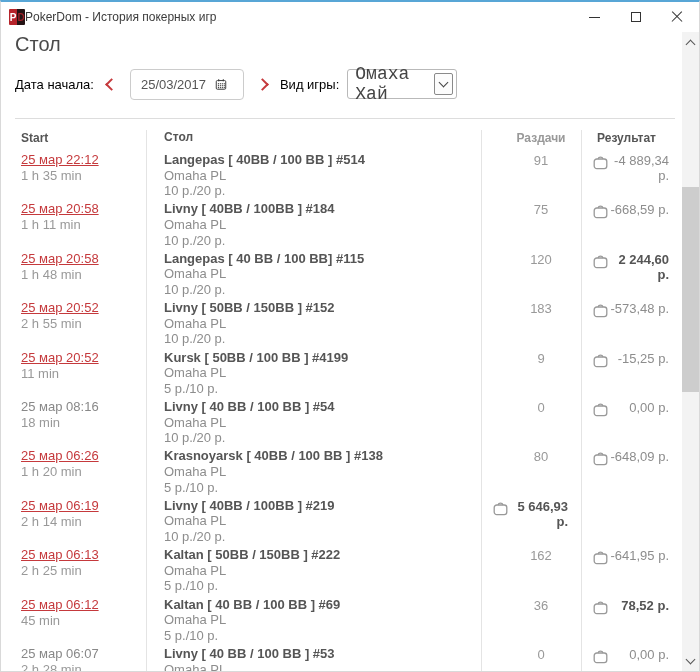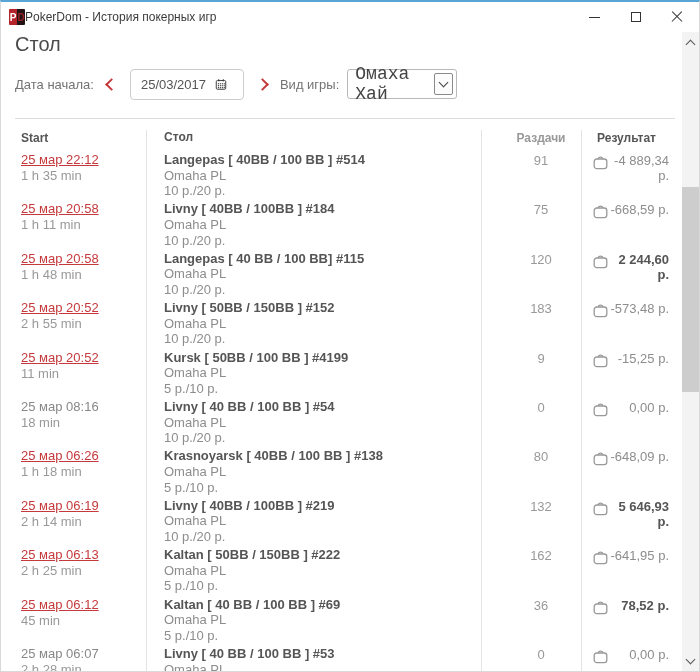--- a/index.html
+++ b/index.html
@@ -24,21 +24,21 @@
   .glyph-min { width:11px; height:1px; background:#333; }
   .glyph-max { width:10px; height:10px; border:1px solid #333; }
   .glyph-close { position:relative; width:12px; height:12px; }
   .glyph-close:before, .glyph-close:after { content:""; position:absolute; left:-1px; top:5px; width:14px; height:1.4px; background:#333; }
   .glyph-close:before { transform:rotate(45deg); }
   .glyph-close:after { transform:rotate(-45deg); }
 
   
   .page-title { position:absolute; top:31px; left:14px; font-size:20px; font-weight:400; color:#4a4a4a; }
   .filters { position:absolute; top:66px; left:14px; height:32px; display:flex; align-items:center; }
-  .filter-label { font-size:13px; color:#737373; }
+  .filter-label { font-size:13px; color:#000000; }
   .chev { display:inline-block; width:9px; height:9px; }
   .chev-left  { border-left:2px solid #c5393c; border-bottom:2px solid #c5393c; transform:rotate(45deg); margin:0 14px 0 13px; }
   .chev-right { border-right:2px solid #c5393c; border-bottom:2px solid #c5393c; transform:rotate(-45deg); margin:0 13px 0 14px; }
   .date-box { width:114px; height:31px; border:1px solid #ccc; border-radius:4px; display:flex; align-items:center; padding:0 16px 0 10px; background:#fff; }
   .date-box input { border:none; outline:none; width:72px; font-size:13px; color:#555; font-family:"Liberation Sans", sans-serif; background:transparent; }
   .cal-icon { margin-left:2px; display:block; }
   .select-box { margin-left:8px; width:110px; height:30px; border:1px solid #b9b9b9; border-radius:3px; background:#fff; display:flex; align-items:center; justify-content:space-between; padding:0 3px 0 7px; }
   .select-value { font-size:18px; color:#444;font-family:Liberation Mono, monospace; }
   .select-arrow-btn { width:24px; height:22px; border:1px solid #8a8a8a; border-radius:2px; background:#fcfcfc; display:flex; align-items:center; justify-content:center; }
   .chev-down { width:7px; height:7px; border-right:1.6px solid #444; border-bottom:1.6px solid #444; transform:rotate(45deg); margin-top:-3px; }
@@ -265,21 +265,21 @@
       <svg class="purse-icon" width="15" height="15" viewBox="0 0 15 15">
         <rect x="1.2" y="4" width="12.6" height="9.6" rx="2.6" fill="none" stroke="#999" stroke-width="1.3"></rect>
         <path d="M5 4 A2.6 2.6 0 0 1 10 4" fill="none" stroke="#999" stroke-width="1.3"></path>
       </svg>
       <span class="result-value">0,00 р.</span>
     </div>
   </div>
         <div class="trow tbody-row">
     <div class="c1">
       <a class="row-date link">25 мар 06:26</a><br>
-      <span class="row-duration">1 h 18 min</span>
+      <span class="row-duration">1 h 20 min</span>
     </div>
     <div class="c2">
       <span class="tbl-name">Krasnoyarsk [ 40BB / 100 BB ] #138</span><br>
       <span class="tbl-sub">Omaha PL</span><br>
       <span class="tbl-sub">5 р./10 р.</span>
     </div>
     <div class="c3">80</div>
     <div class="c4">
       <svg class="purse-icon" width="15" height="15" viewBox="0 0 15 15">
         <rect x="1.2" y="4" width="12.6" height="9.6" rx="2.6" fill="none" stroke="#999" stroke-width="1.3"></rect>
@@ -291,21 +291,20 @@
         <div class="trow tbody-row">
     <div class="c1">
       <a class="row-date link">25 мар 06:19</a><br>
       <span class="row-duration">2 h 14 min</span>
     </div>
     <div class="c2">
       <span class="tbl-name">Livny [ 40BB / 100BB ] #219</span><br>
       <span class="tbl-sub">Omaha PL</span><br>
       <span class="tbl-sub">10 р./20 р.</span>
     </div>
-    <div class="c3">132</div>
     <div class="c4">
       <svg class="purse-icon" width="15" height="15" viewBox="0 0 15 15">
         <rect x="1.2" y="4" width="12.6" height="9.6" rx="2.6" fill="none" stroke="#999" stroke-width="1.3"></rect>
         <path d="M5 4 A2.6 2.6 0 0 1 10 4" fill="none" stroke="#999" stroke-width="1.3"></path>
       </svg>
       <span class="result-value positive">5 646,93 р.</span>
     </div>
   </div>
         <div class="trow tbody-row">
     <div class="c1">

